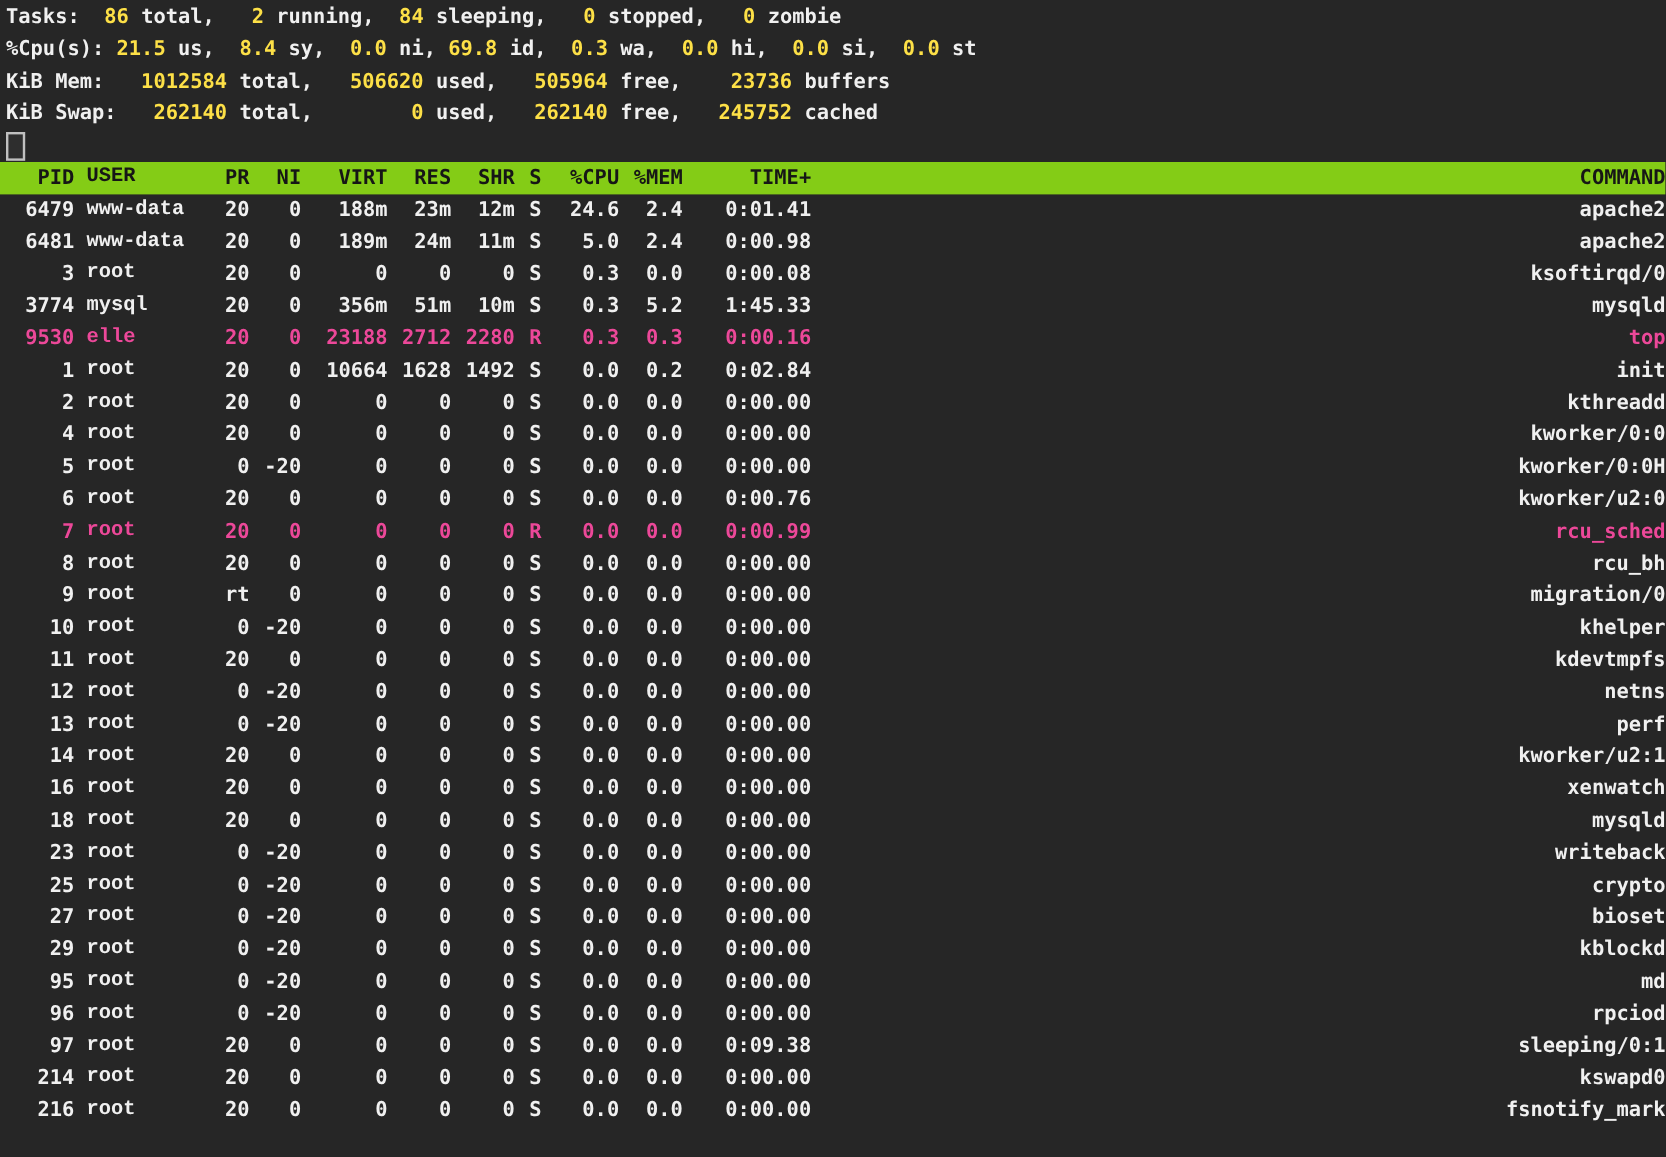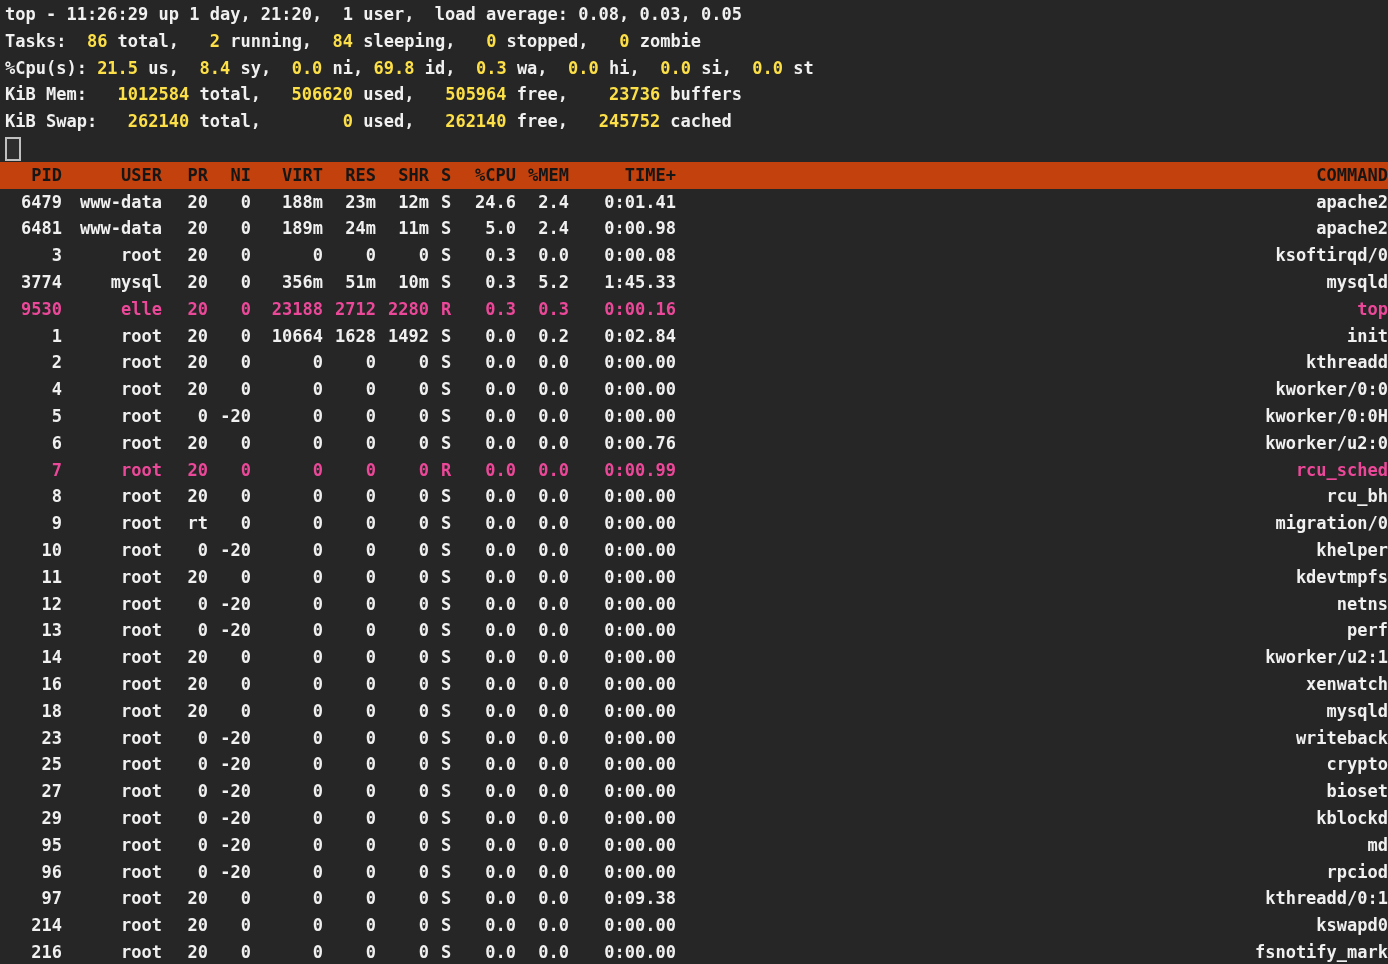--- a/index.html
+++ b/index.html
@@ -42,35 +42,34 @@
   .prow {
     display: grid;
     grid-template-columns: 57px 100px 46px 43px 72px 53px 53px 24px 63px 53px 107px 1fr;
     height: 26.8px;
     line-height: 26.8px;
     padding-left: 5px;
     white-space: pre;
   }
   .prow > span { display: block; white-space: pre; overflow: visible; }
   .c-pid, .c-pr, .c-ni, .c-virt, .c-res, .c-shr, .c-cpu, .c-mem, .c-time { text-align: right; }
-  .c-user { text-align: right; padding-left: 10px; box-sizing: border-box; }
+  .c-user { text-align: left; padding-left: 10px; box-sizing: border-box; font-family: Liberation Mono, monospace; }
   .c-s { text-align: left; padding-left: 12px; box-sizing: border-box; }
   .c-command { text-align: right; padding-left: 21px; box-sizing: border-box; }
   .table-header {
-    background: #c2410c;
+    background: #84cc16;
     color: #161616;
   }
   .prow.hl { color: #ec4899; }
 </style>
 </head>
 <body>
 
 <div class="terminal">
   <div>
-      <div class="line"><span>top - 11:26:29 up 1 day, 21:20,  1 user,  load average: 0.08, 0.03, 0.05</span></div>
       <div class="line"><span>Tasks:  </span><span class="red">86</span><span> total,   </span><span class="red">2</span><span> running,  </span><span class="red">84</span><span> sleeping,   </span><span class="red">0</span><span> stopped,   </span><span class="red">0</span><span> zombie</span></div>
       <div class="line"><span>%Cpu(s): </span><span class="red">21.5</span><span> us,  </span><span class="red">8.4</span><span> sy,  </span><span class="red">0.0</span><span> ni, </span><span class="red">69.8</span><span> id,  </span><span class="red">0.3</span><span> wa,  </span><span class="red">0.0</span><span> hi,  </span><span class="red">0.0</span><span> si,  </span><span class="red">0.0</span><span> st</span></div>
       <div class="line"><span>KiB Mem:   </span><span class="red">1012584</span><span> total,   </span><span class="red">506620</span><span> used,   </span><span class="red">505964</span><span> free,    </span><span class="red">23736</span><span> buffers</span></div>
       <div class="line"><span>KiB Swap:   </span><span class="red">262140</span><span> total,        </span><span class="red">0</span><span> used,   </span><span class="red">262140</span><span> free,   </span><span class="red">245752</span><span> cached</span></div>
     </div>
   <div class="cursor-line">
     <span class="cursor"></span>
   </div>
   <div class="prow table-header"><span class="c-pid">PID</span><span class="c-user">USER</span><span class="c-pr">PR</span><span class="c-ni">NI</span><span class="c-virt">VIRT</span><span class="c-res">RES</span><span class="c-shr">SHR</span><span class="c-s">S</span><span class="c-cpu">%CPU</span><span class="c-mem">%MEM</span><span class="c-time">TIME+</span><span class="c-command">COMMAND</span></div>
   <div>
@@ -93,17 +92,17 @@
       <div class="prow"><span class="c-pid">13</span><span class="c-user">root</span><span class="c-pr">0</span><span class="c-ni">-20</span><span class="c-virt">0</span><span class="c-res">0</span><span class="c-shr">0</span><span class="c-s">S</span><span class="c-cpu">0.0</span><span class="c-mem">0.0</span><span class="c-time">0:00.00</span><span class="c-command">perf</span></div>
       <div class="prow"><span class="c-pid">14</span><span class="c-user">root</span><span class="c-pr">20</span><span class="c-ni">0</span><span class="c-virt">0</span><span class="c-res">0</span><span class="c-shr">0</span><span class="c-s">S</span><span class="c-cpu">0.0</span><span class="c-mem">0.0</span><span class="c-time">0:00.00</span><span class="c-command">kworker/u2:1</span></div>
       <div class="prow"><span class="c-pid">16</span><span class="c-user">root</span><span class="c-pr">20</span><span class="c-ni">0</span><span class="c-virt">0</span><span class="c-res">0</span><span class="c-shr">0</span><span class="c-s">S</span><span class="c-cpu">0.0</span><span class="c-mem">0.0</span><span class="c-time">0:00.00</span><span class="c-command">xenwatch</span></div>
       <div class="prow"><span class="c-pid">18</span><span class="c-user">root</span><span class="c-pr">20</span><span class="c-ni">0</span><span class="c-virt">0</span><span class="c-res">0</span><span class="c-shr">0</span><span class="c-s">S</span><span class="c-cpu">0.0</span><span class="c-mem">0.0</span><span class="c-time">0:00.00</span><span class="c-command">mysqld</span></div>
       <div class="prow"><span class="c-pid">23</span><span class="c-user">root</span><span class="c-pr">0</span><span class="c-ni">-20</span><span class="c-virt">0</span><span class="c-res">0</span><span class="c-shr">0</span><span class="c-s">S</span><span class="c-cpu">0.0</span><span class="c-mem">0.0</span><span class="c-time">0:00.00</span><span class="c-command">writeback</span></div>
       <div class="prow"><span class="c-pid">25</span><span class="c-user">root</span><span class="c-pr">0</span><span class="c-ni">-20</span><span class="c-virt">0</span><span class="c-res">0</span><span class="c-shr">0</span><span class="c-s">S</span><span class="c-cpu">0.0</span><span class="c-mem">0.0</span><span class="c-time">0:00.00</span><span class="c-command">crypto</span></div>
       <div class="prow"><span class="c-pid">27</span><span class="c-user">root</span><span class="c-pr">0</span><span class="c-ni">-20</span><span class="c-virt">0</span><span class="c-res">0</span><span class="c-shr">0</span><span class="c-s">S</span><span class="c-cpu">0.0</span><span class="c-mem">0.0</span><span class="c-time">0:00.00</span><span class="c-command">bioset</span></div>
       <div class="prow"><span class="c-pid">29</span><span class="c-user">root</span><span class="c-pr">0</span><span class="c-ni">-20</span><span class="c-virt">0</span><span class="c-res">0</span><span class="c-shr">0</span><span class="c-s">S</span><span class="c-cpu">0.0</span><span class="c-mem">0.0</span><span class="c-time">0:00.00</span><span class="c-command">kblockd</span></div>
       <div class="prow"><span class="c-pid">95</span><span class="c-user">root</span><span class="c-pr">0</span><span class="c-ni">-20</span><span class="c-virt">0</span><span class="c-res">0</span><span class="c-shr">0</span><span class="c-s">S</span><span class="c-cpu">0.0</span><span class="c-mem">0.0</span><span class="c-time">0:00.00</span><span class="c-command">md</span></div>
       <div class="prow"><span class="c-pid">96</span><span class="c-user">root</span><span class="c-pr">0</span><span class="c-ni">-20</span><span class="c-virt">0</span><span class="c-res">0</span><span class="c-shr">0</span><span class="c-s">S</span><span class="c-cpu">0.0</span><span class="c-mem">0.0</span><span class="c-time">0:00.00</span><span class="c-command">rpciod</span></div>
-      <div class="prow"><span class="c-pid">97</span><span class="c-user">root</span><span class="c-pr">20</span><span class="c-ni">0</span><span class="c-virt">0</span><span class="c-res">0</span><span class="c-shr">0</span><span class="c-s">S</span><span class="c-cpu">0.0</span><span class="c-mem">0.0</span><span class="c-time">0:09.38</span><span class="c-command">kthreadd/0:1</span></div>
+      <div class="prow"><span class="c-pid">97</span><span class="c-user">root</span><span class="c-pr">20</span><span class="c-ni">0</span><span class="c-virt">0</span><span class="c-res">0</span><span class="c-shr">0</span><span class="c-s">S</span><span class="c-cpu">0.0</span><span class="c-mem">0.0</span><span class="c-time">0:09.38</span><span class="c-command">sleeping/0:1</span></div>
       <div class="prow"><span class="c-pid">214</span><span class="c-user">root</span><span class="c-pr">20</span><span class="c-ni">0</span><span class="c-virt">0</span><span class="c-res">0</span><span class="c-shr">0</span><span class="c-s">S</span><span class="c-cpu">0.0</span><span class="c-mem">0.0</span><span class="c-time">0:00.00</span><span class="c-command">kswapd0</span></div>
       <div class="prow"><span class="c-pid">216</span><span class="c-user">root</span><span class="c-pr">20</span><span class="c-ni">0</span><span class="c-virt">0</span><span class="c-res">0</span><span class="c-shr">0</span><span class="c-s">S</span><span class="c-cpu">0.0</span><span class="c-mem">0.0</span><span class="c-time">0:00.00</span><span class="c-command">fsnotify_mark</span></div>
     </div>
 </div>
 
 </body></html>

